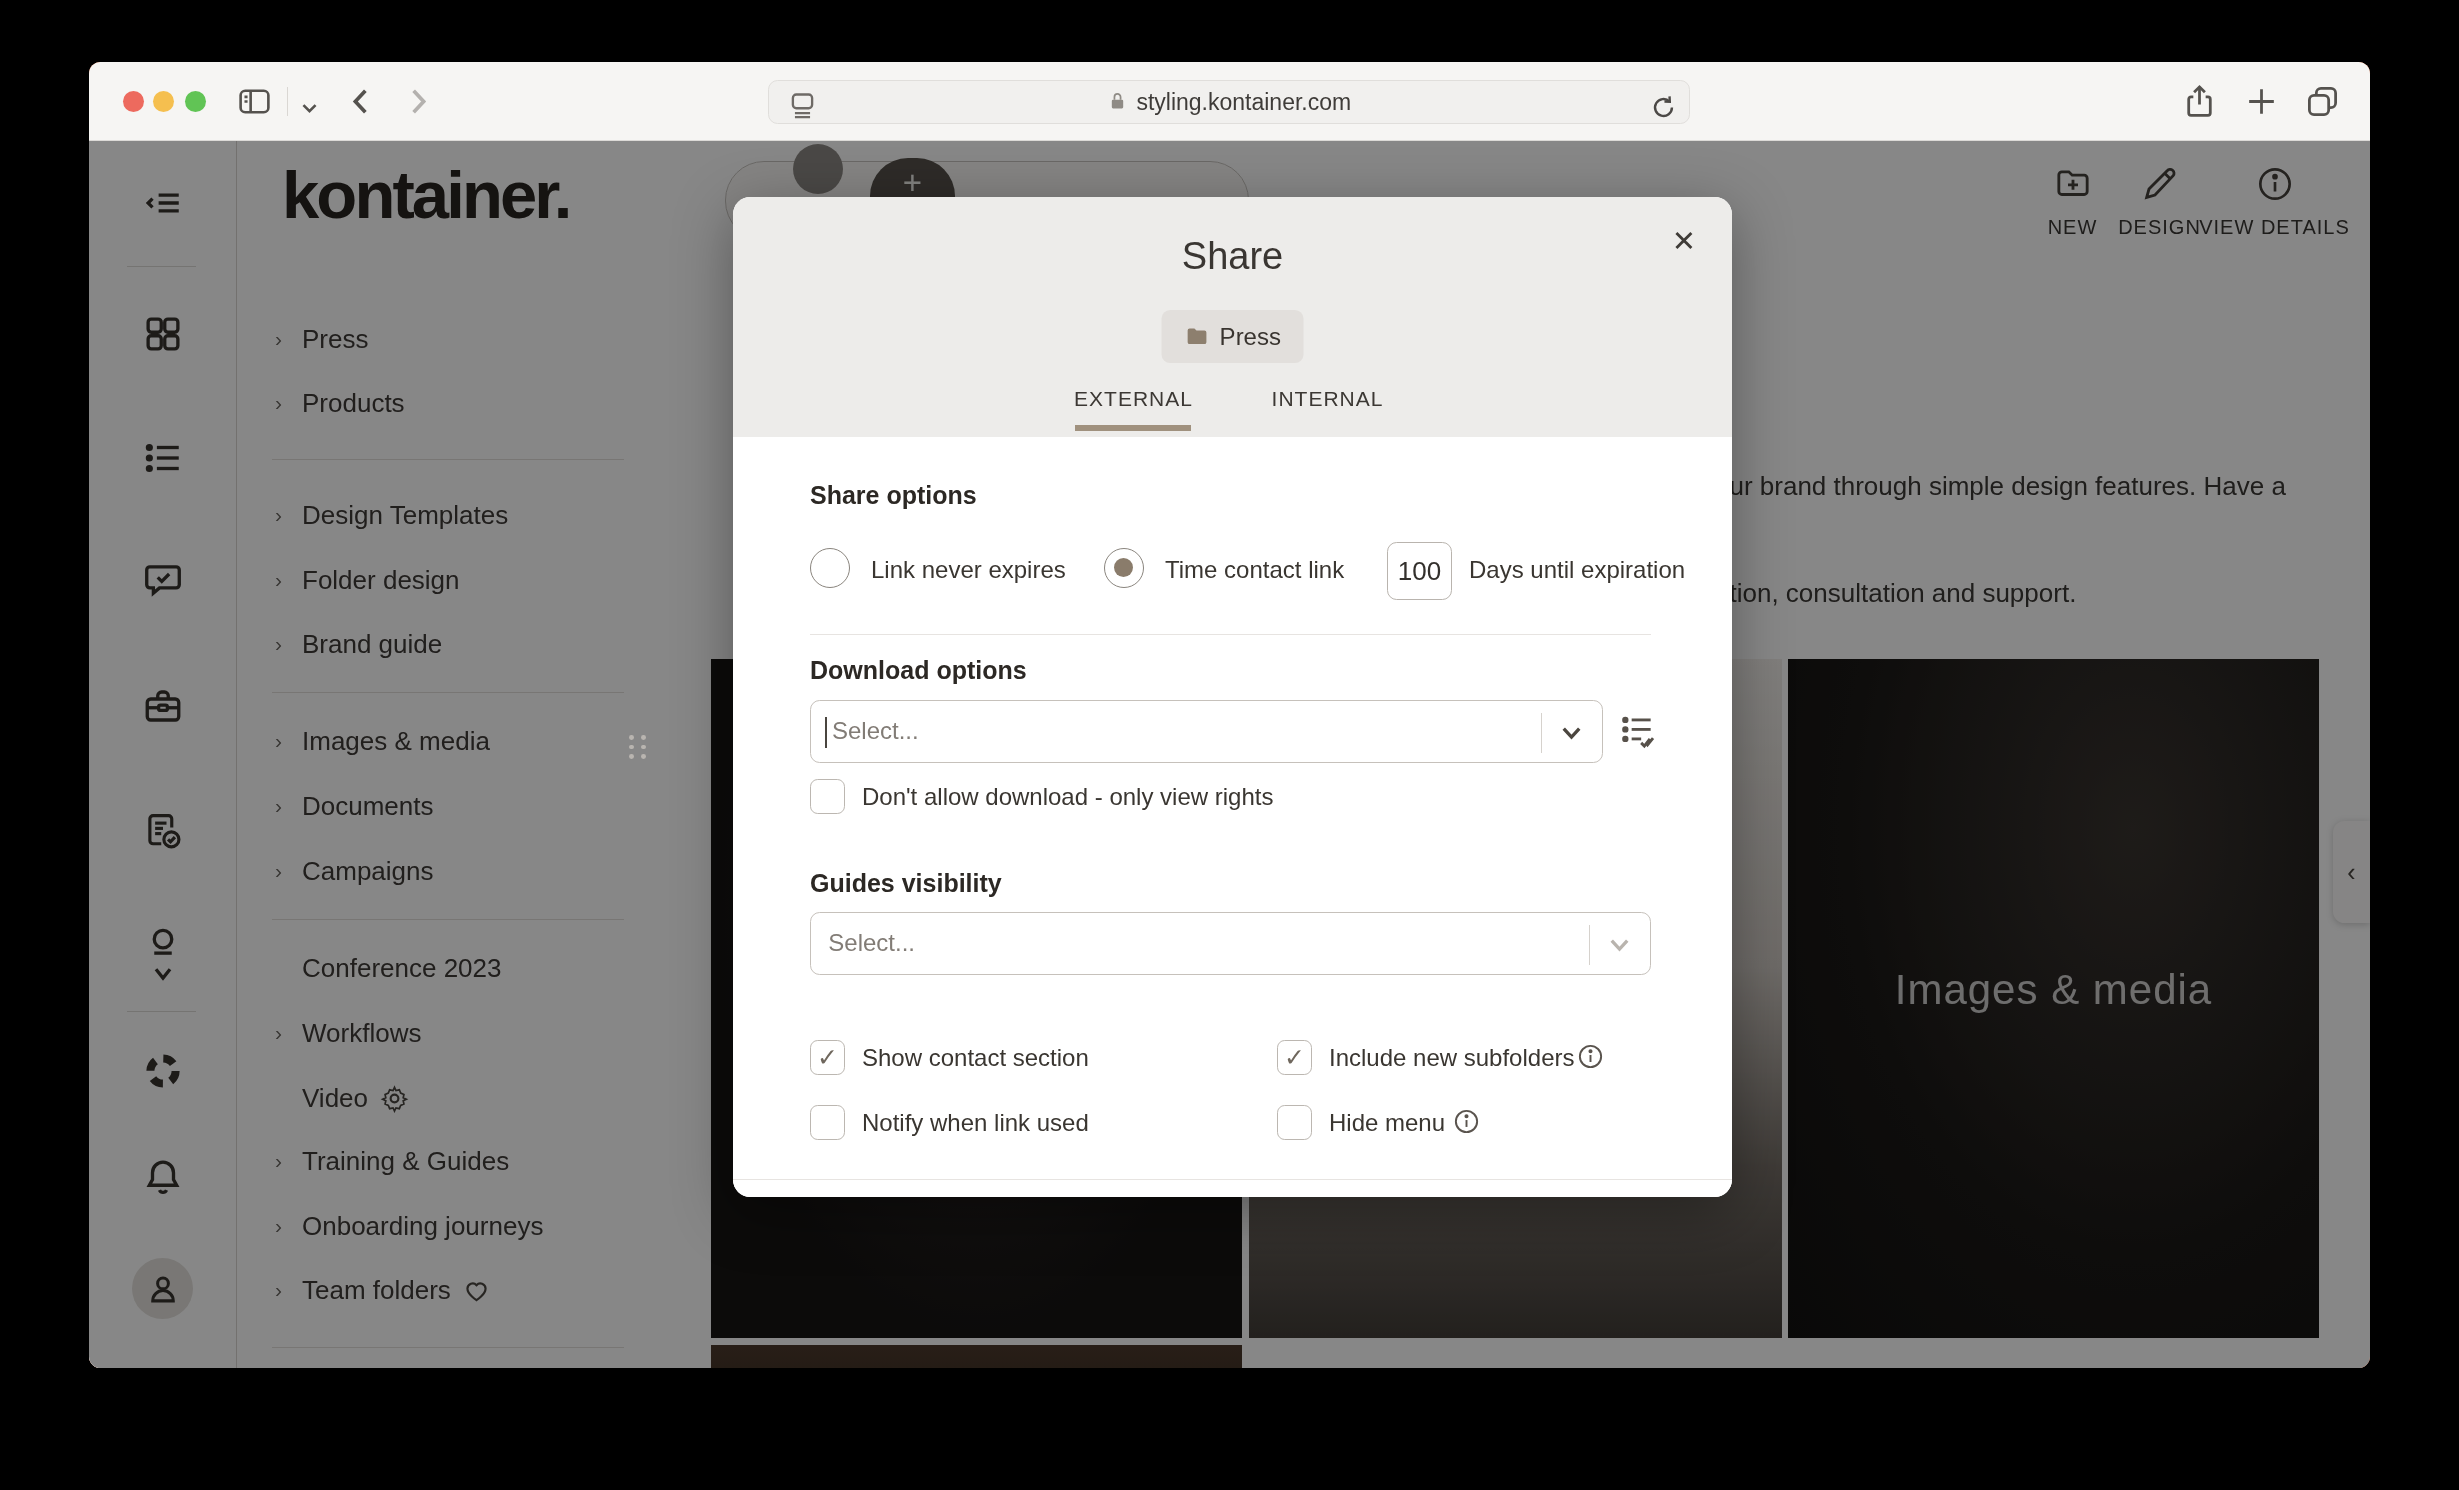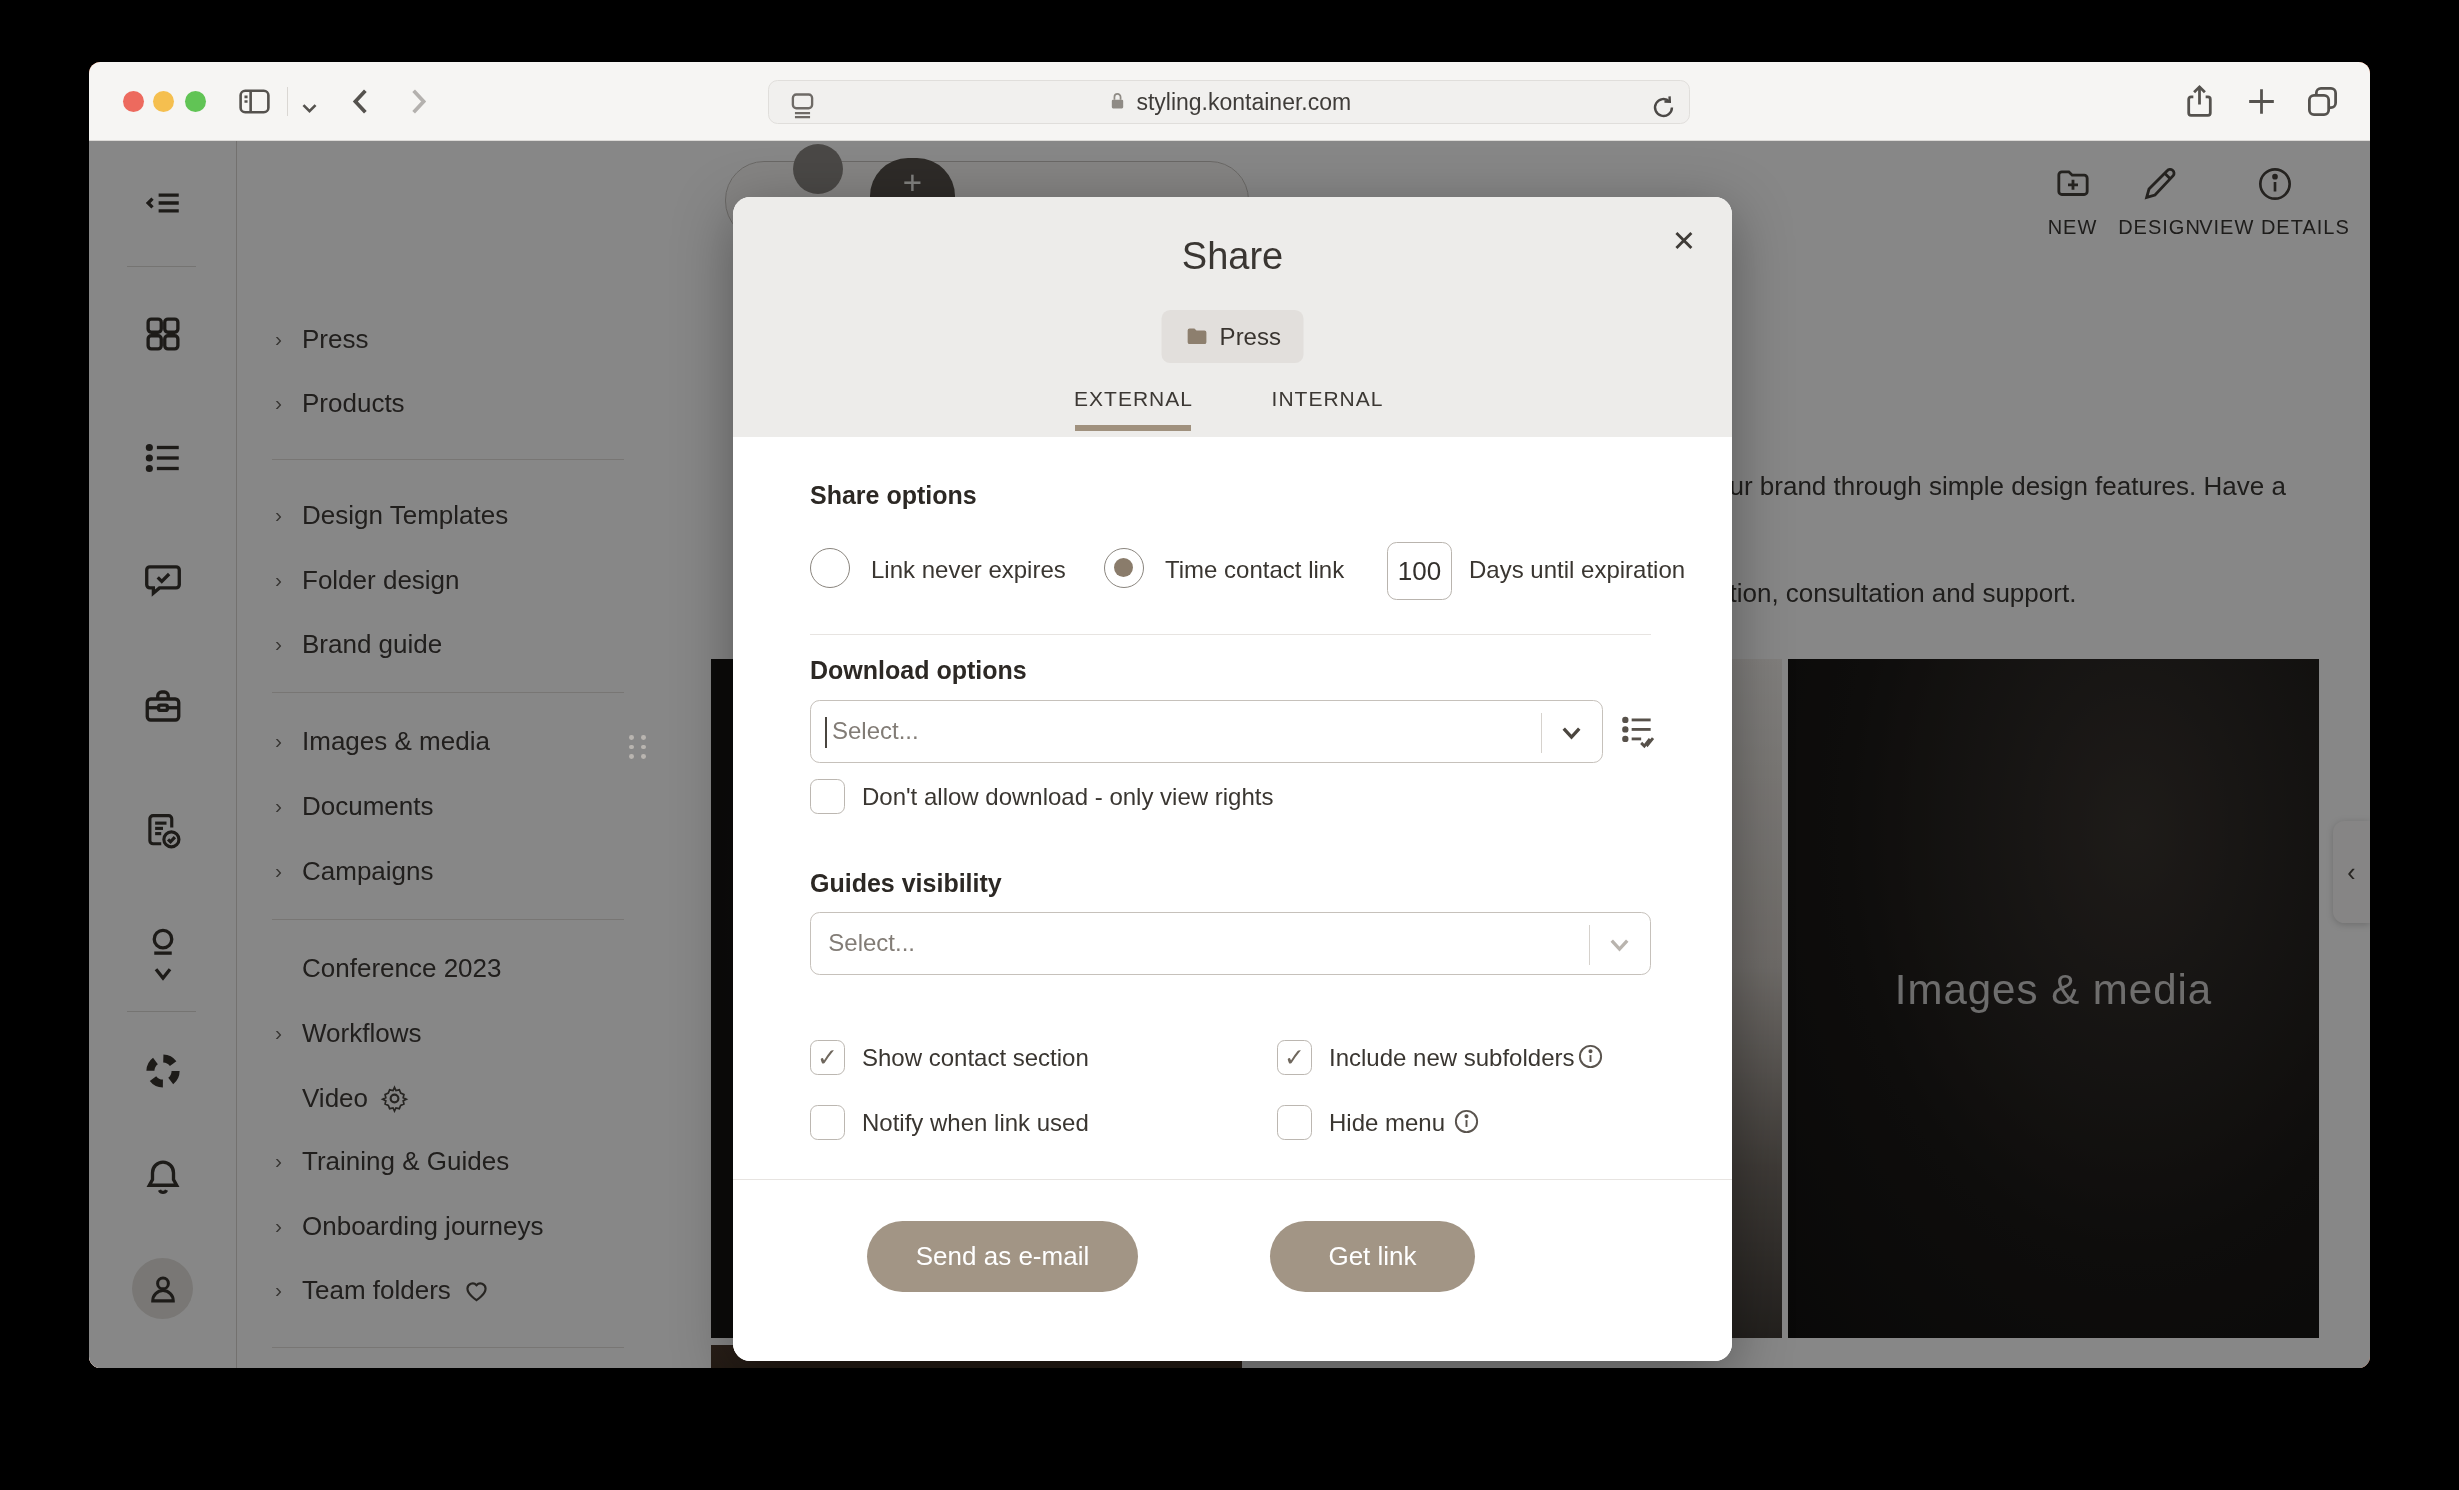--- a/index.html
+++ b/index.html
@@ -63,21 +63,21 @@
              font-size:42px; color:rgba(255,255,255,.78); letter-spacing:1px; }
   .tile1b { position:absolute; top:1204px; left:622px; width:531px; height:115px;
             background:linear-gradient(#4d3a2d, #2a1f18); }
   .paneltab { position:absolute; right:0; top:680px; width:37px; height:102px;
               background:#fdfcfb; border-radius:11.5px 0 0 11.5px;
               box-shadow:0 1.9px 7.7px rgba(0,0,0,.18);
               display:flex; align-items:center; justify-content:center;
               font-size:25px; color:#4a4641; }
   .dim { position:absolute; inset:0; background:rgba(0,0,0,.47); z-index:40; }
   
-  .modal { position:absolute; left:644px; top:135px; width:999px; height:1164px;
+  .modal { position:absolute; left:644px; top:135px; width:999px; height:1000px;
            background:#fff; border-radius:17.3px; z-index:60; overflow:hidden;
            box-shadow:0 14.4px 58px rgba(0,0,0,.35); }
   .mhead { position:absolute; top:0; left:0; right:0; height:240px; background:#edecea; }
   .mtitle { position:absolute; top:38px; left:0; right:0; text-align:center;
             font-size:38px; font-weight:400; color:#3a3632; }
   .mclose { position:absolute; top:23px; right:27px; width:42px; height:42px;
             font-size:29px; font-weight:300; color:#3f3b37;
             display:flex; align-items:center; justify-content:center; }
   .chip { position:absolute; top:113px; left:50%; transform:translateX(-50%);
           background:#e2dfdc; border-radius:8.6px; padding:12.5px 23px;
@@ -276,20 +276,21 @@
         </span>
       <span style="position:absolute;left:43px;top:1117px;width:61px;height:61px;border-radius:50%;background:#e4e1dd">
         <svg viewBox="0 0 24 24" fill="none" stroke="#37332f" stroke-width="1.9" style="width:38px;height:38px;margin:11.5px">
           <circle cx="12" cy="8.5" r="3.4"></circle>
             <path d="M5.5 19.5a6.5 6.5 0 0 1 13 0z"></path>
         </svg>
         </span>
     </div>
 
     <div class="nav">
+      <div class="logo">kontainer.</div>
 
       <div class="navrow" style="top:179px">
         <span class="chev">›</span>
         <span>Press</span>
         </div>
       <div class="navrow" style="top:243px">
         <span class="chev">›</span>
         <span>Products</span>
         </div>
       <div class="navdiv" style="top:318px"></div>

